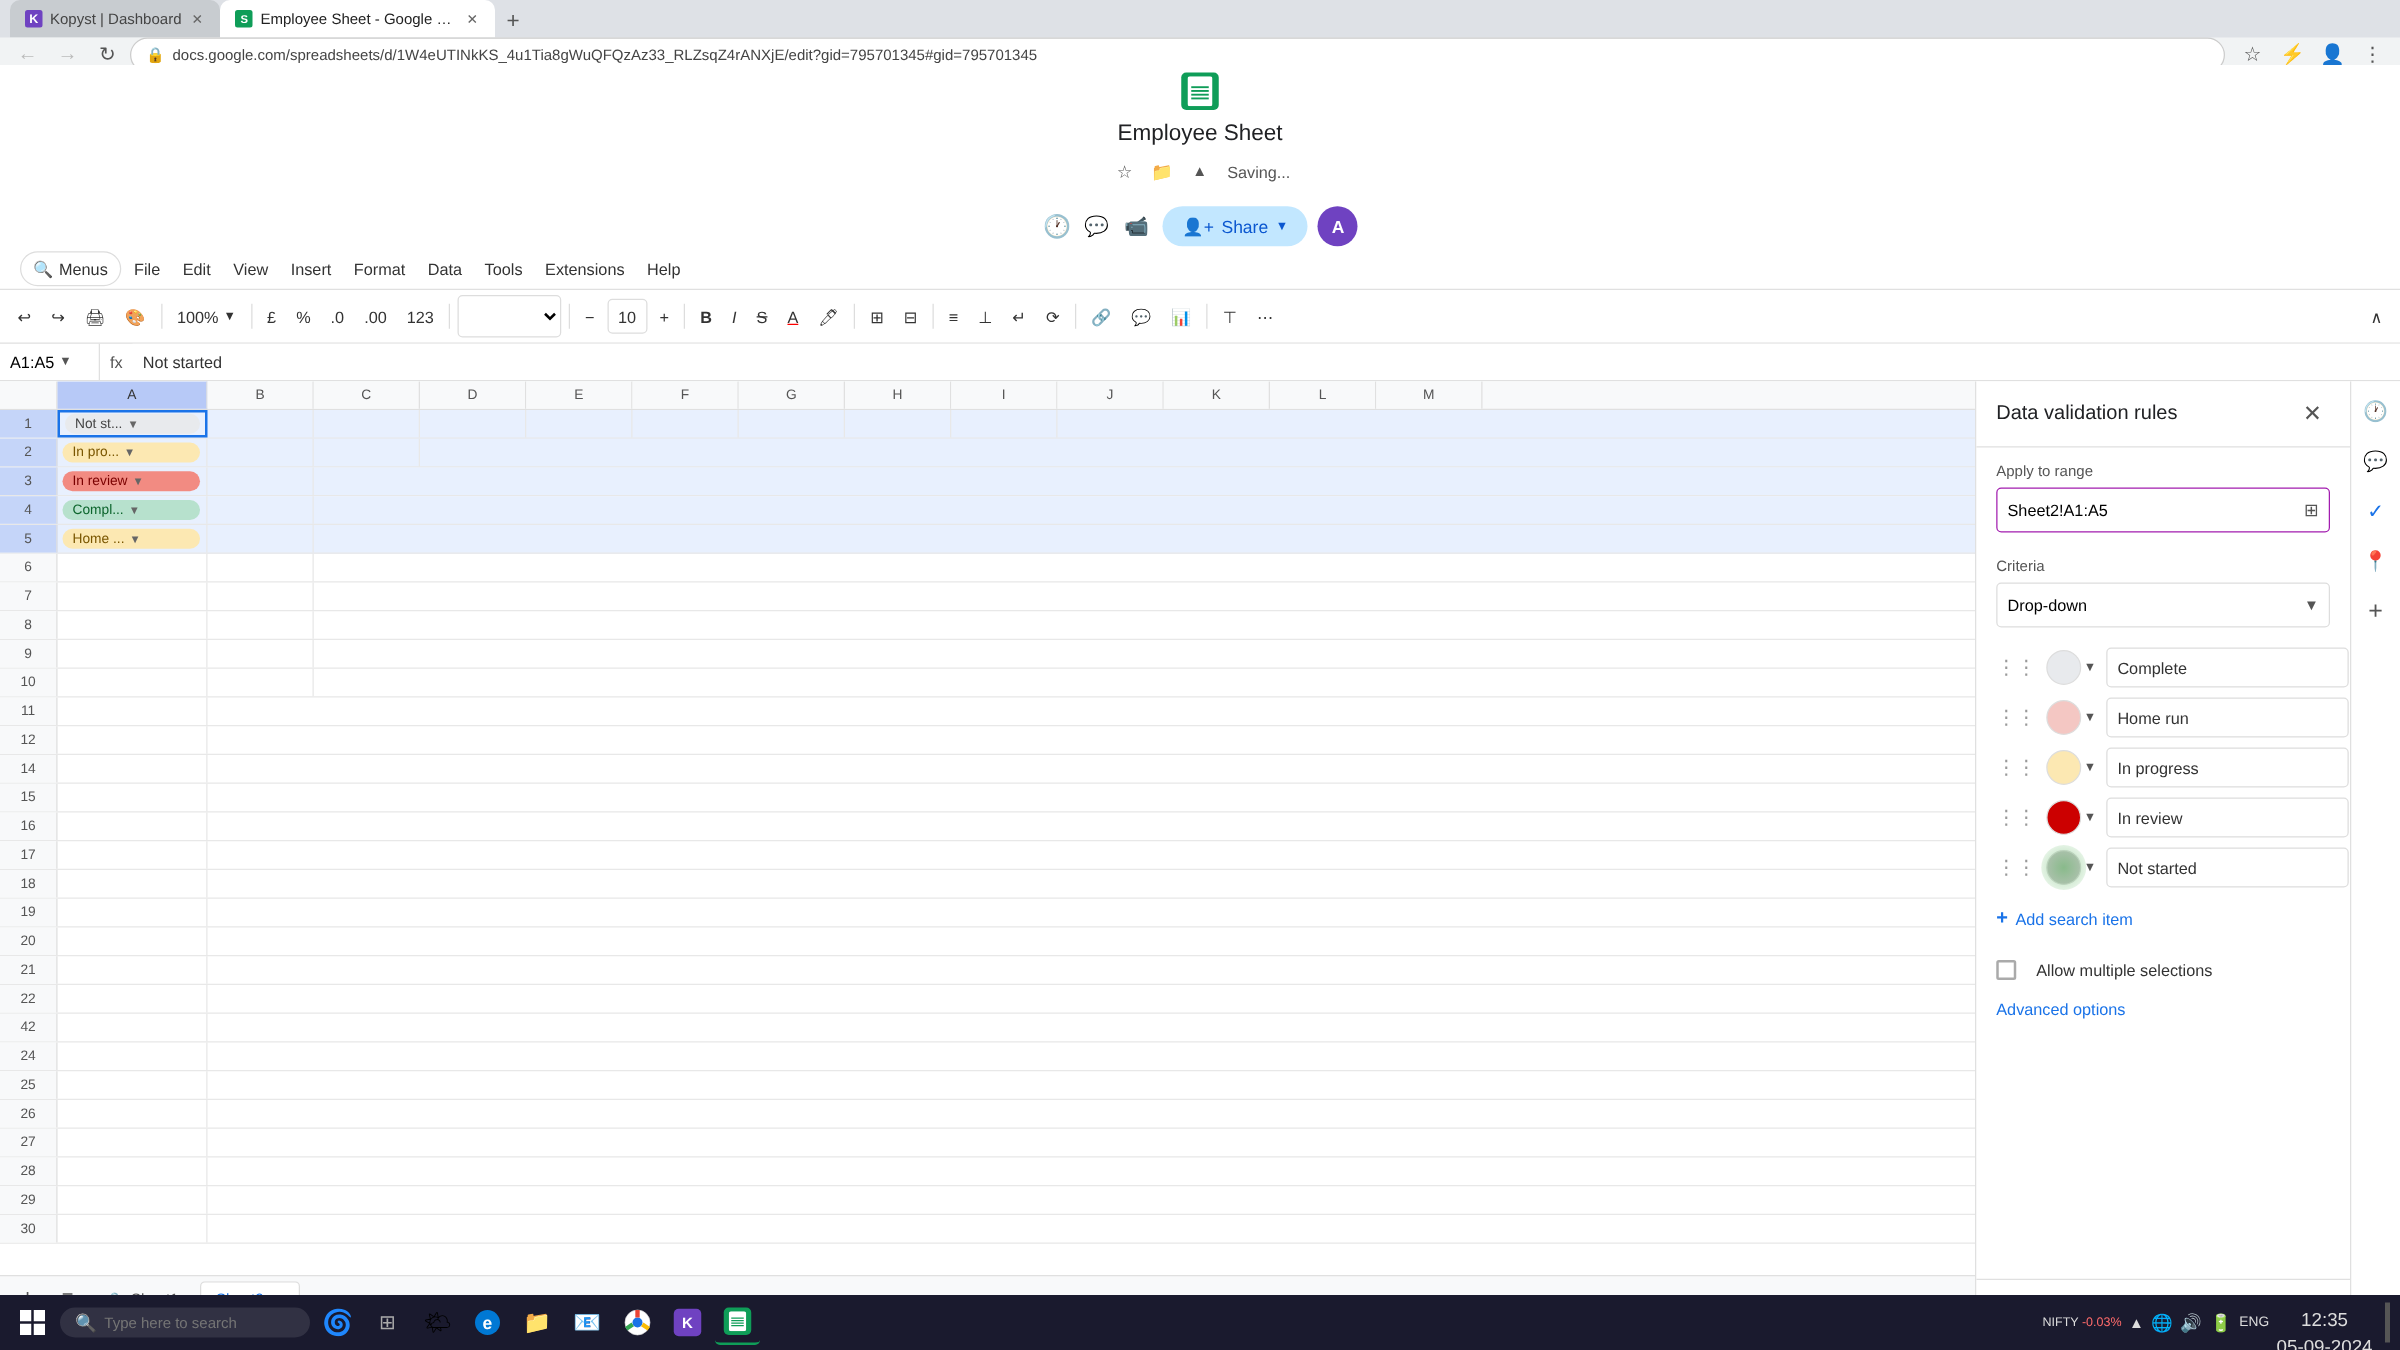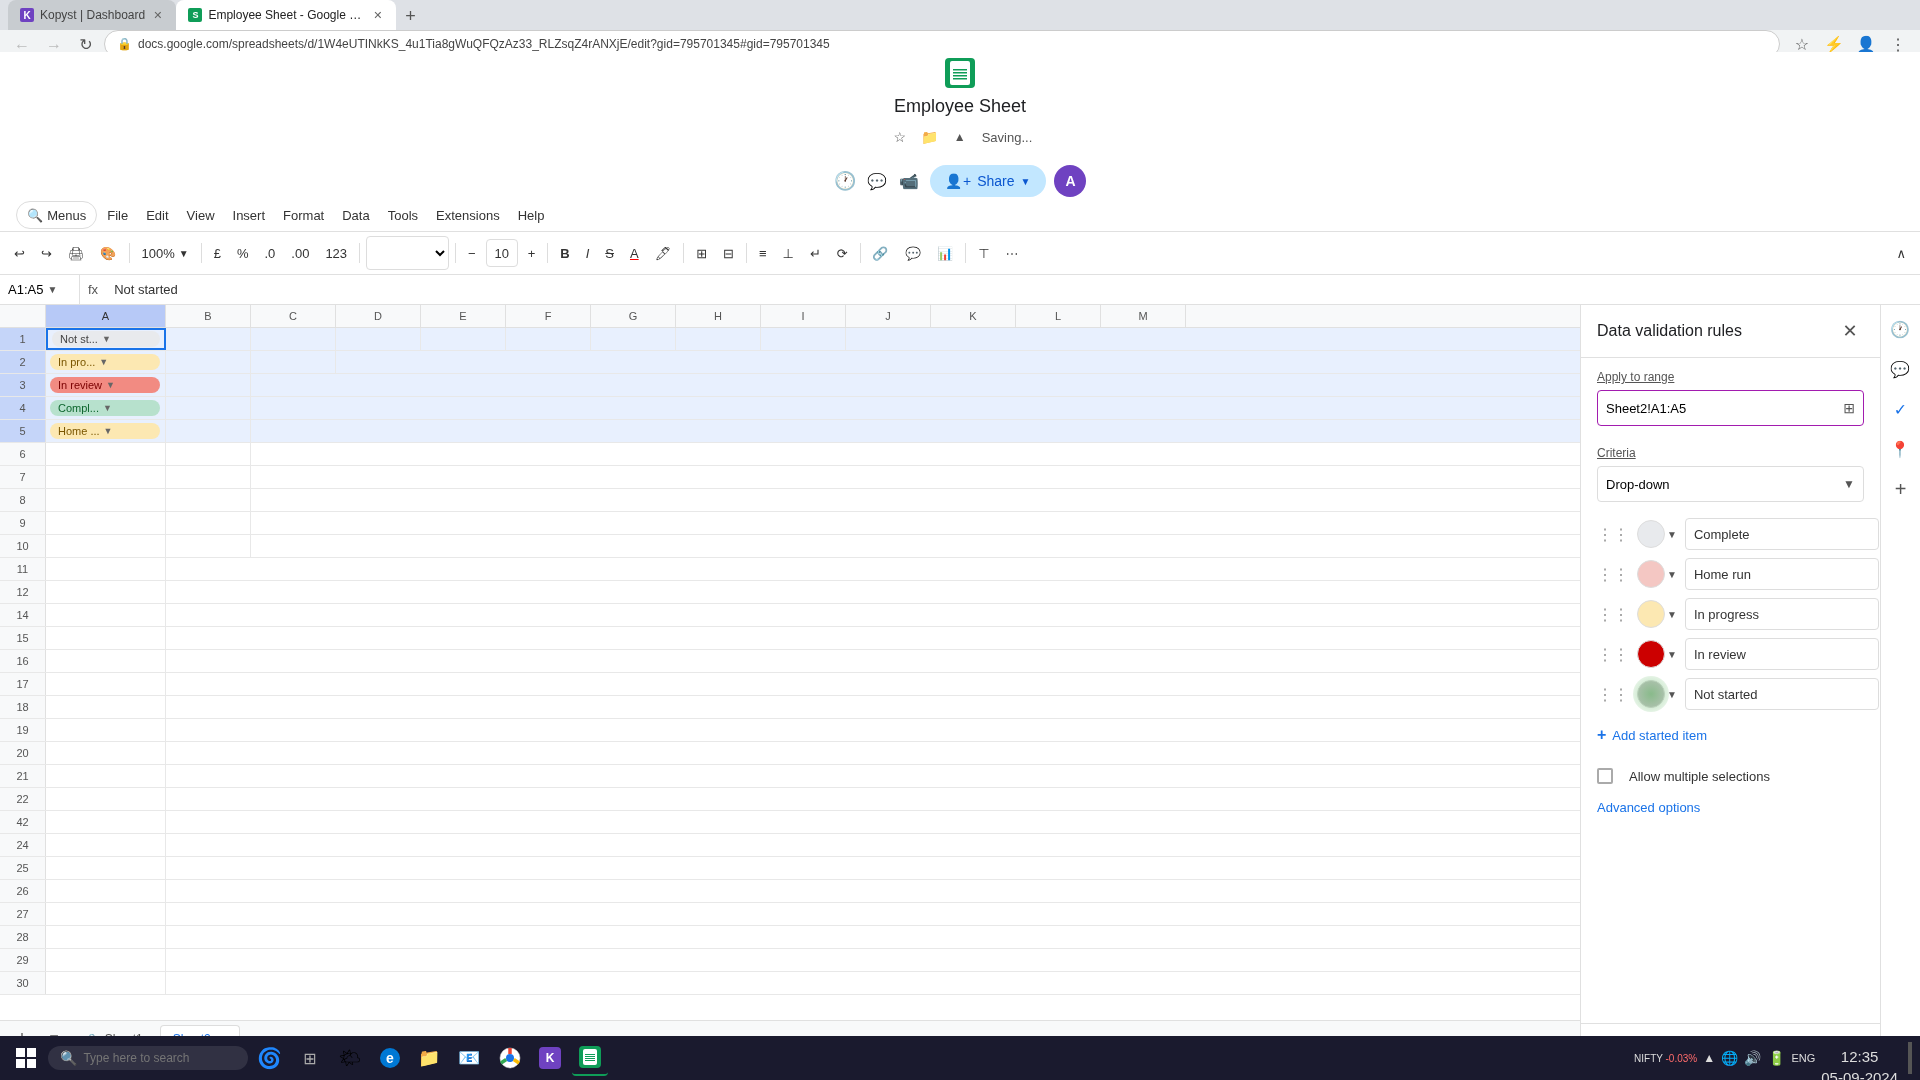--- a/index.html
+++ b/index.html
@@ -82,21 +82,21 @@
     .add-sheet { width: 28px; height: 28px; display: flex; align-items: center; justify-content: center; border-radius: 50%; cursor: pointer; font-size: 18px; color: #555; }
     .hamburger { width: 28px; height: 28px; display: flex; align-items: center; justify-content: center; color: #555; cursor: pointer; font-size: 16px; }
     .lock-icon { font-size: 11px; color: #888; }
 
     
     .side-panel { width: 300px; border-left: 1px solid #e0e0e0; background: #fff; display: flex; flex-direction: column; overflow-y: auto; }
     .panel-header { display: flex; align-items: center; justify-content: space-between; padding: 12px 16px; border-bottom: 1px solid #e0e0e0; }
     .panel-title { font-size: 16px; font-weight: 500; color: #202124; }
     .panel-close { width: 28px; height: 28px; display: flex; align-items: center; justify-content: center; border-radius: 50%; cursor: pointer; font-size: 18px; color: #555; border: none; background: transparent; }
     .panel-section { padding: 12px 16px; }
-    .panel-label { font-size: 12px; color: #555; margin-bottom: 6px; font-weight: 500; text-decoration: underline; }
+    .panel-label { font-size: 12px; color: #555; margin-bottom: 6px; font-weight: 500; }
     .panel-input { width: 100%; height: 36px; border: 1px solid #a21caf; border-radius: 4px; padding: 0 8px; font-size: 13px; display: flex; align-items: center; justify-content: space-between; cursor: pointer; background: #fff; }
     .panel-select { width: 100%; height: 36px; border: 1px solid #ddd; border-radius: 4px; padding: 0 8px; font-size: 13px; display: flex; align-items: center; justify-content: space-between; cursor: pointer; background: #fff; }
     .criteria-section { padding: 8px 16px; }
     .dropdown-arrow { color: #555; font-size: 12px; }
 
     
     .validation-items { padding: 0 16px; display: flex; flex-direction: column; gap: 8px; }
     .validation-item { display: flex; align-items: center; gap: 8px; }
     .drag-handle { color: #999; font-size: 16px; cursor: grab; display: flex; align-items: center; }
     .color-swatch { width: 28px; height: 28px; border-radius: 50%; display: flex; align-items: center; justify-content: center; cursor: pointer; border: none; }
@@ -570,21 +570,21 @@
             </div>
             <input class="item-input" type="text" value="Not started" style="">
 
           </div>
 
         </div>
 
         <div style="padding:8px 16px;">
           <button class="add-item-btn">
             <span style="font-size:16px; font-weight:bold;">+</span>
-            <span>Add started item</span>
+            <span>Add search item</span>
           </button>
         </div>
 
         <div class="checkbox-row">
           <div class="checkbox"></div>
           <span style="font-size:13px; color:#333;">Allow multiple selections</span>
         </div>
 
         <a class="advanced-link">
           <span>Advanced options</span>

